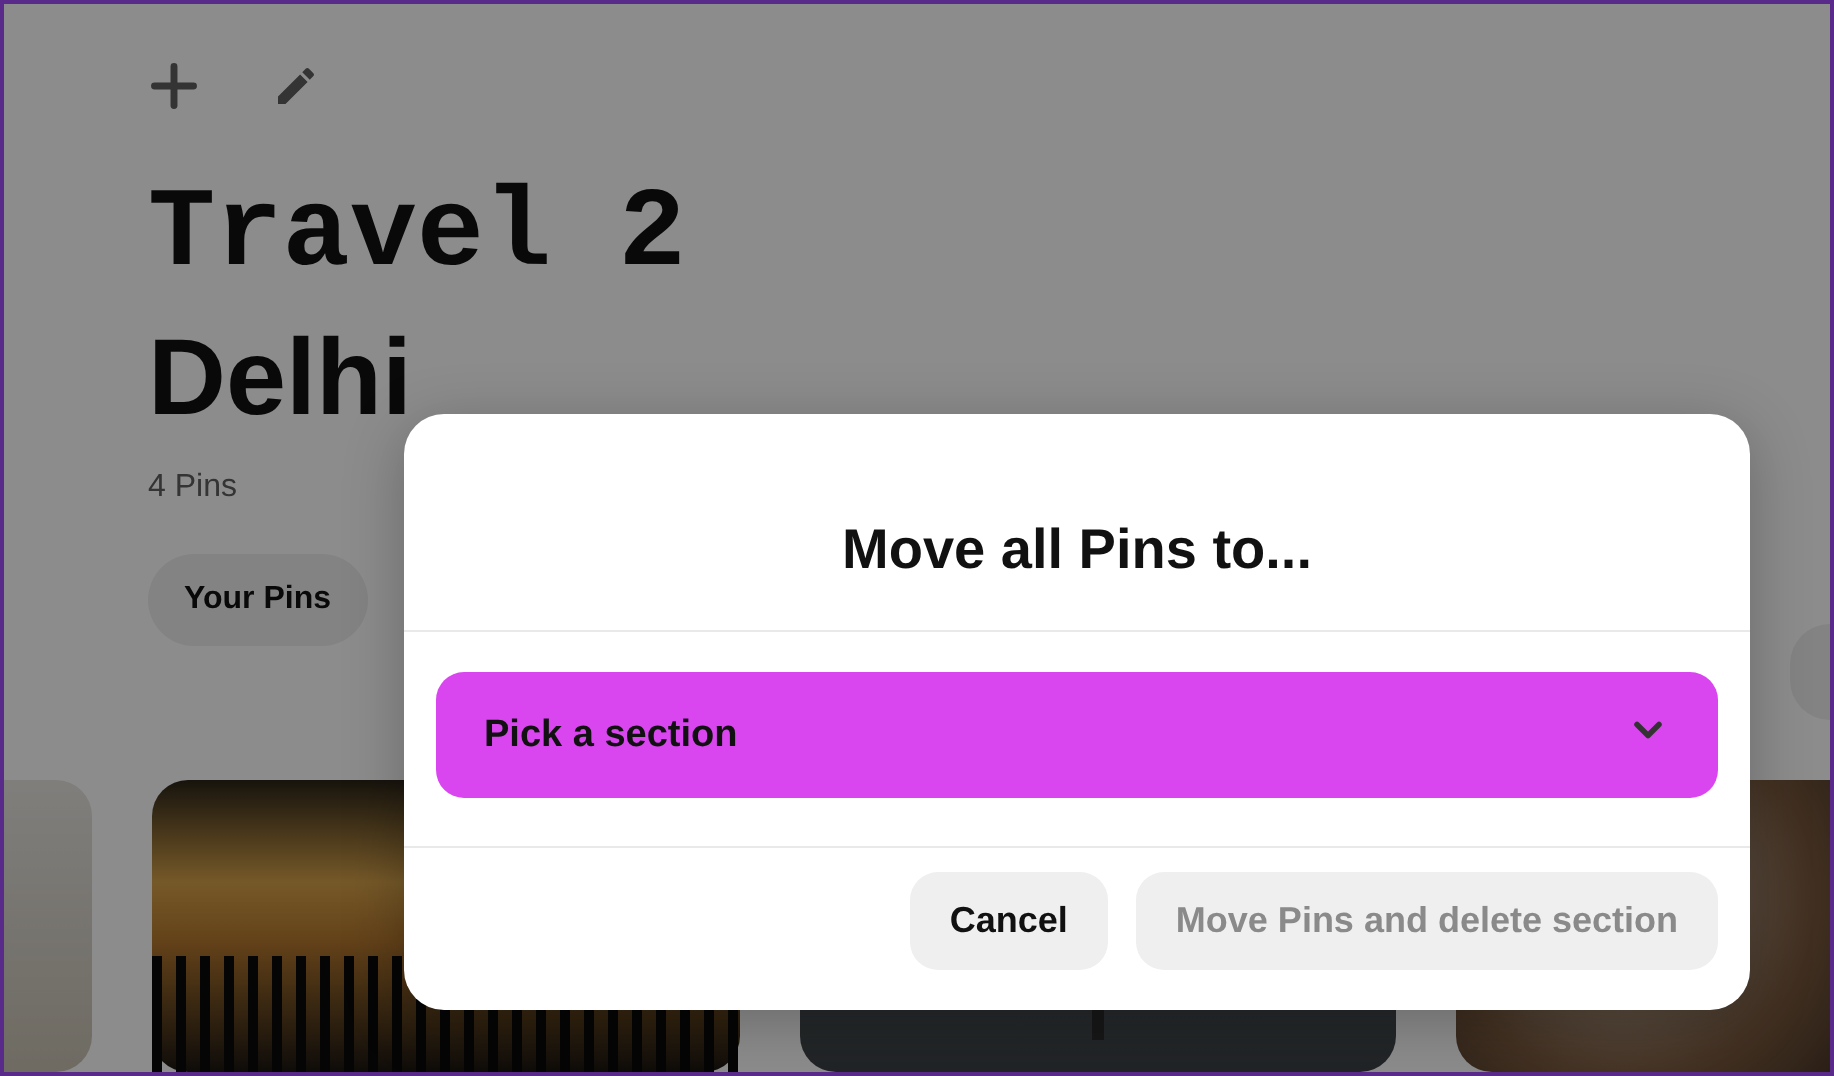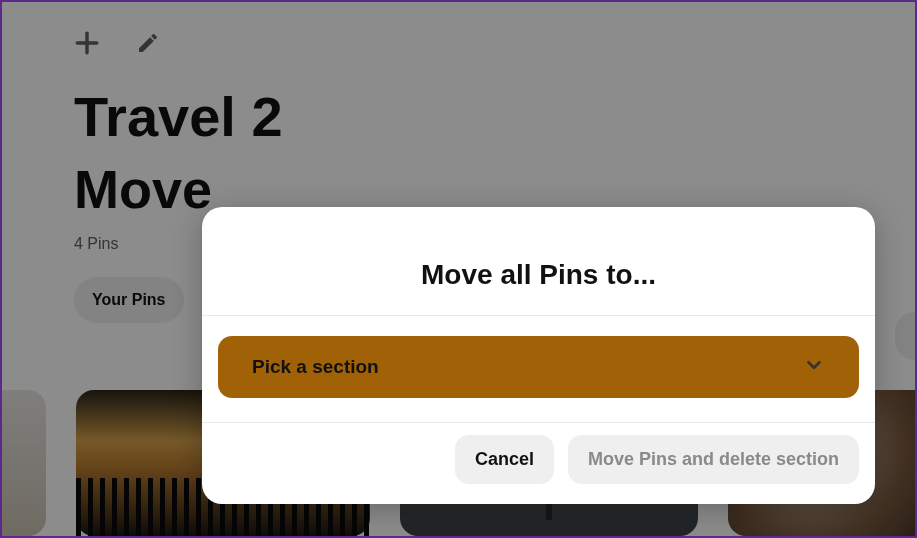--- a/index.html
+++ b/index.html
@@ -29,20 +29,21 @@
       align-items: center;
       justify-content: center;
       cursor: pointer;
     }
     .board-title {
       font-size: 56px;
       font-weight: 700;
       color: #111;
       line-height: 1.05;
       margin-bottom: 14px;
+      font-family: Liberation Mono, monospace;
     }
     .section-title {
       font-size: 54px;
       font-weight: 700;
       color: #111;
       line-height: 1.05;
       margin-top: 6px;
     }
     .pin-count {
       font-size: 16px;
@@ -127,23 +128,23 @@
     }
     .modal-divider {
       height: 1px;
       background: #e9e9e9;
       width: 100%;
     }
     .modal-body {
       padding: 20px 16px 24px;
     }
     .select-box {
-      background: #a16207;
+      background: #d946ef;
       border-radius: 14px;
-      padding: 18px 34px;
+      padding: 18px 24px;
       display: flex;
       align-items: center;
       justify-content: space-between;
       cursor: pointer;
     }
     .select-label {
       font-size: 19px;
       font-weight: 700;
       color: #111;
     }
@@ -183,21 +184,21 @@
         </svg>
     </span>
     <span class="toolbar-icon">
       <svg width="24" height="24" viewBox="0 0 24 24" fill="currentColor">
           <path d="M3 17.25V21h3.75L17.81 9.94l-3.75-3.75L3 17.25zM20.71 7.04a1 1 0 0 0 0-1.41l-2.34-2.34a1 1 0 0 0-1.41 0l-1.83 1.83 3.75 3.75 1.83-1.83z"></path>
         </svg>
     </span>
   </div>
 
   <h1 class="board-title">Travel 2</h1>
-  <h2 class="section-title">Move</h2>
+  <h2 class="section-title">Delhi</h2>
   <div class="pin-count">4 Pins</div>
 
   <div class="filter-row">
     <div class="pill">Your Pins</div>
   </div>
 
   <div class="more-pill"></div>
 
   <div class="pins-grid">
     <div class="pin-card pin0"></div>

